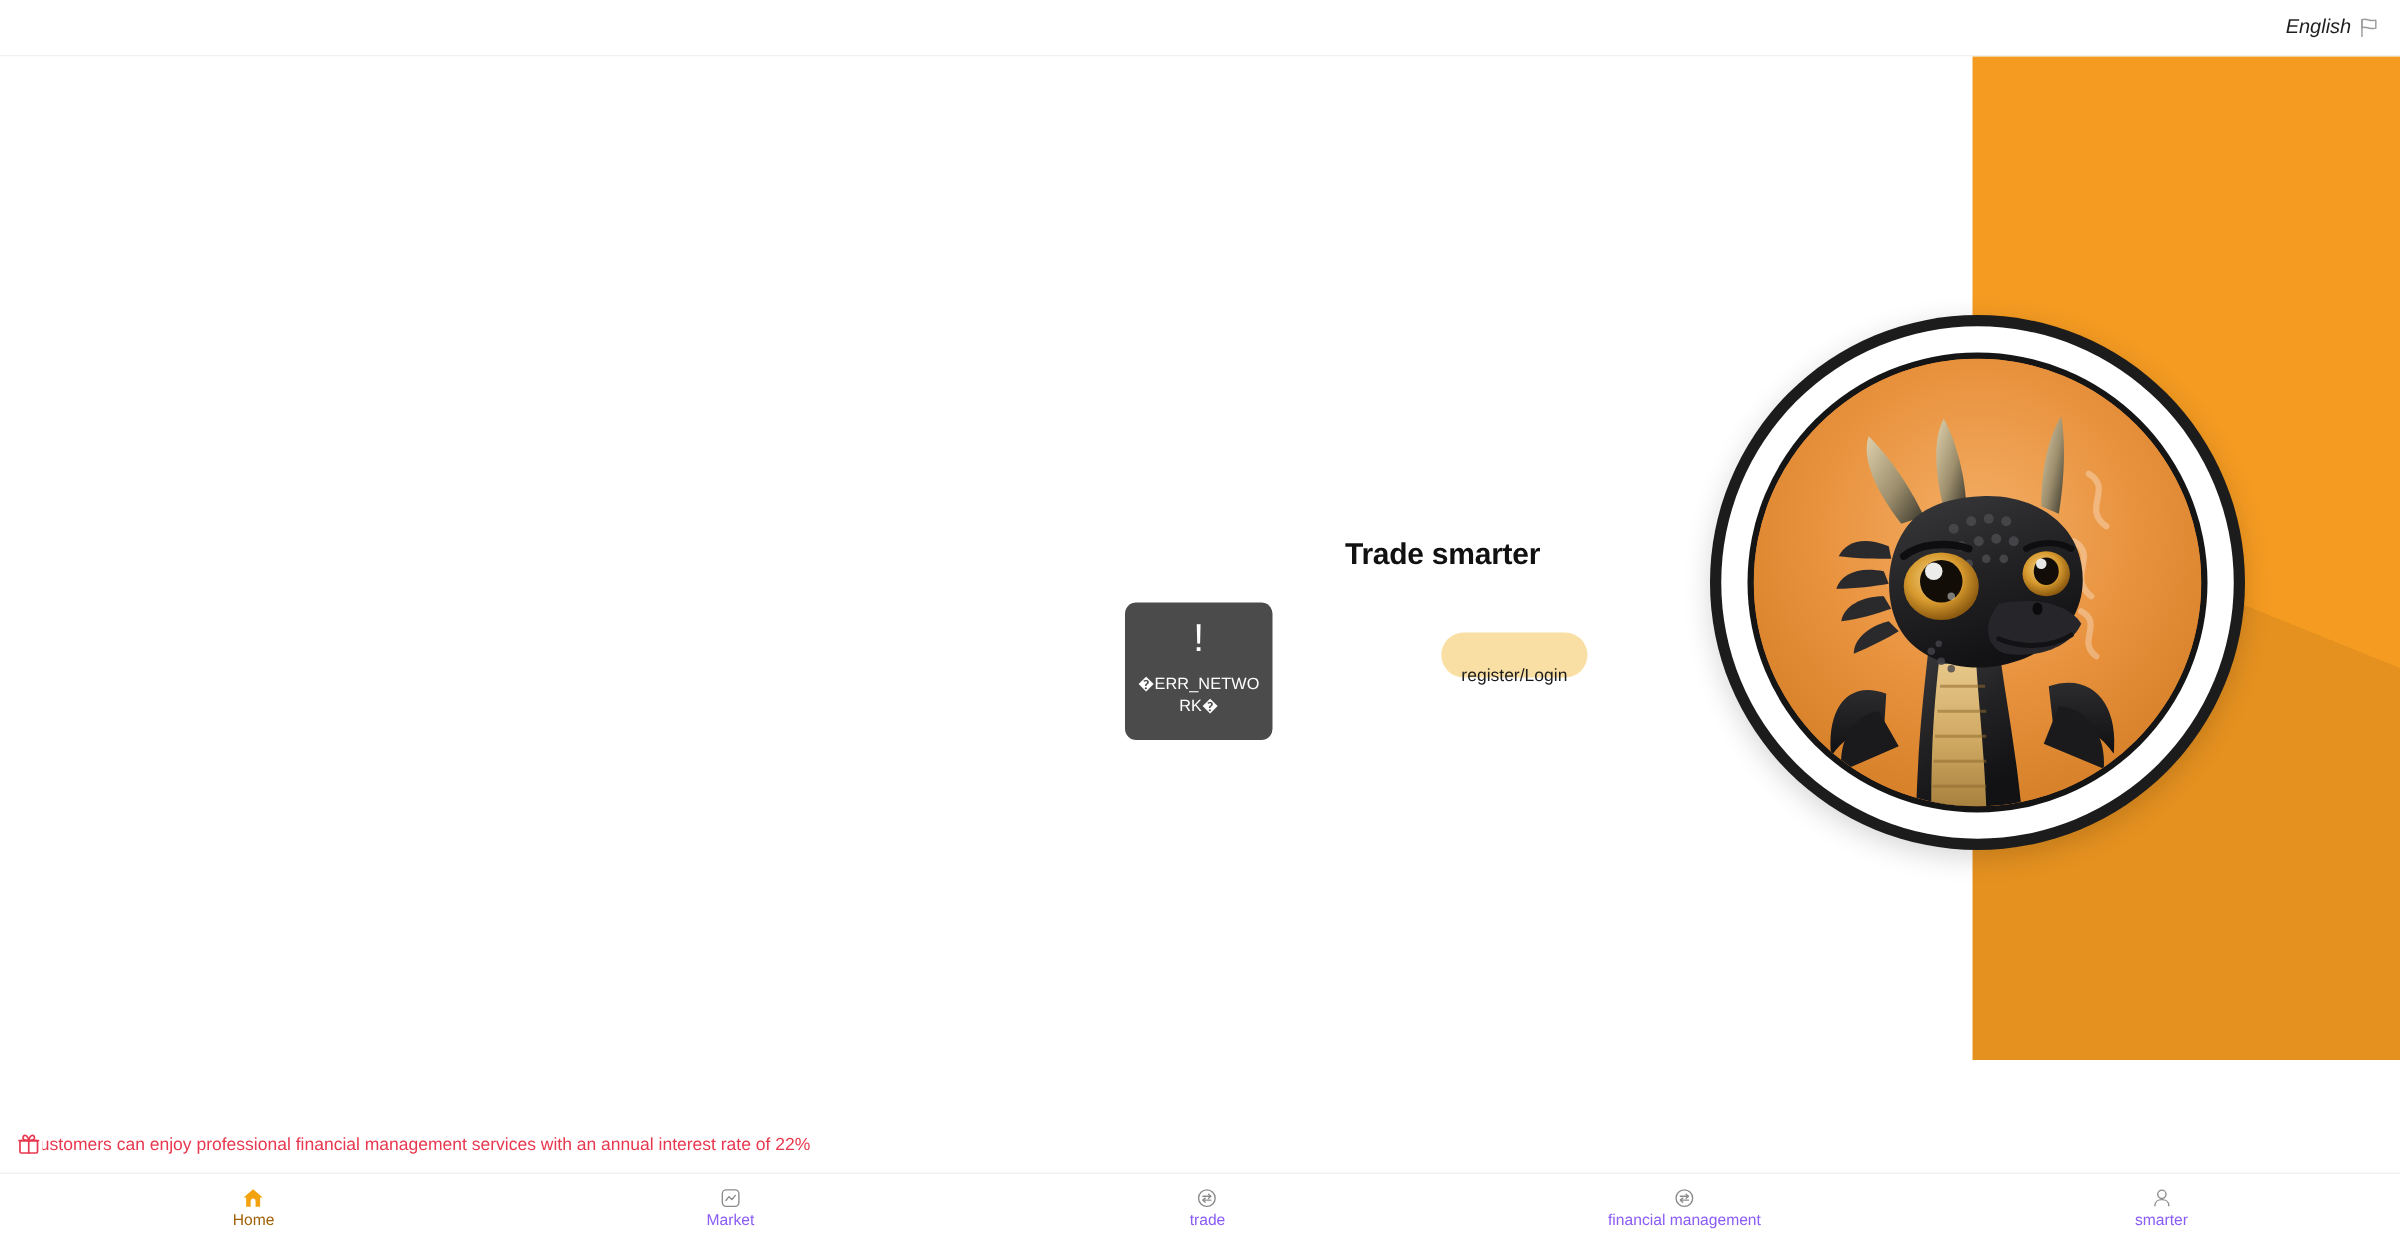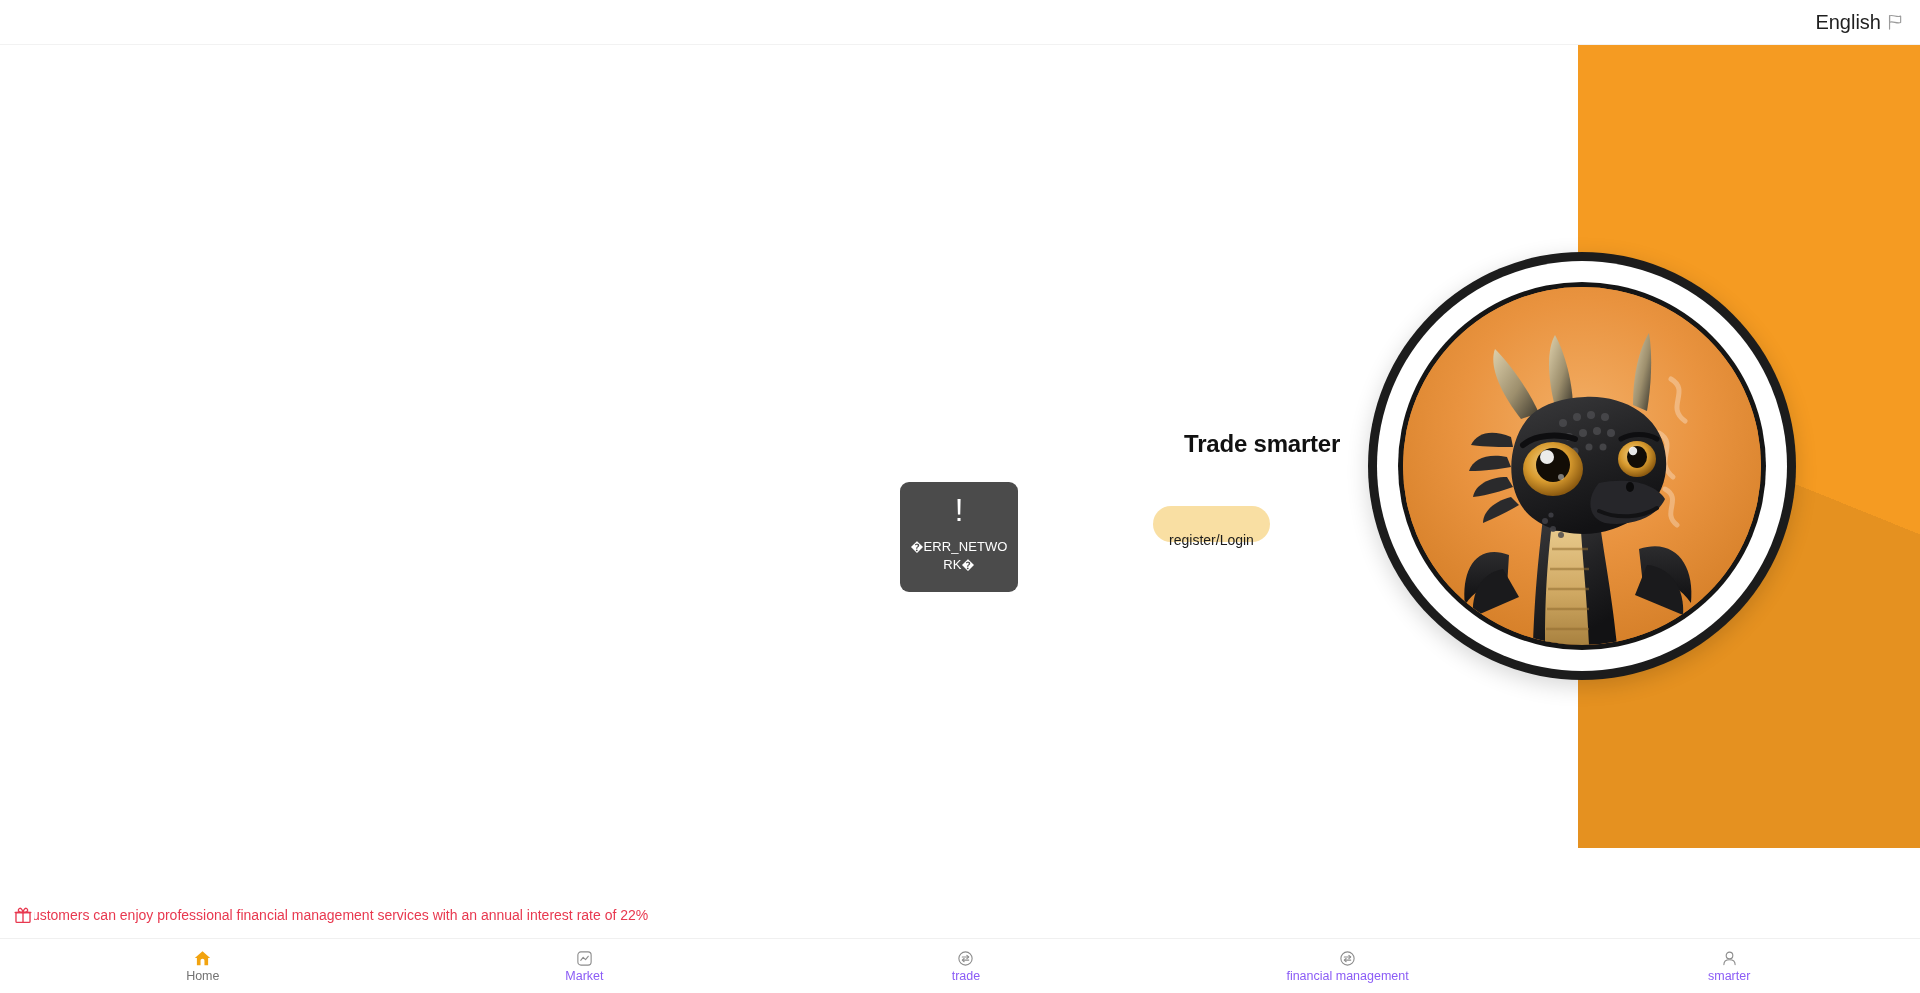--- a/index.html
+++ b/index.html
@@ -34,22 +34,23 @@
     justify-content: flex-end;
     padding-right: 16px;
     z-index: 40;
   }
   .lang-switch {
     display: flex;
     align-items: center;
     gap: 5px;
     cursor: pointer;
     color: #1f1f1f;
-    font-size: 20px;
+    font-size: 16px;
     line-height: 1;
+    font-style: italic;
   }
   .lang-switch .flag-icon {
     display: inline-flex;
     width: 18px; height: 16px;
     color: #9b9b9b;
   }
 
   
   .hero-panel {
     position: absolute;
@@ -143,21 +144,21 @@
   }
   .err-box .err-text {
     font-size: 13px;
     line-height: 1.35;
     word-break: break-all;
     letter-spacing: 0.1px;
   }
 
   .headline {
     position: absolute;
-    left: 1184px;
+    left: 1076px;
     top: 385px;
     width: 300px;
     font-size: 24px;
     font-weight: 700;
     color: #111111;
     letter-spacing: -0.2px;
     white-space: nowrap;
   }
 
   .cta-register {
@@ -245,21 +246,21 @@
     display: flex;
     align-items: center;
     justify-content: center;
     color: #8c8c8c;
   }
   .tab-item .tab-icon svg { display: block; width: 100%; height: 100%; }
   .tab-item .tab-label {
     font-size: 12.5px;
     line-height: 1;
   }
-  .tab-item.active { color: #737373; margin-left: 12px; }
+  .tab-item.active { color: #a16207; margin-left: 12px; }
   .tab-item.active .tab-icon { color: #F2A30F; }
 </style>
 </head>
 <body>
 
 <div class="app">
 
   <div class="header">
     <div class="lang-switch">
       <span>English</span>

